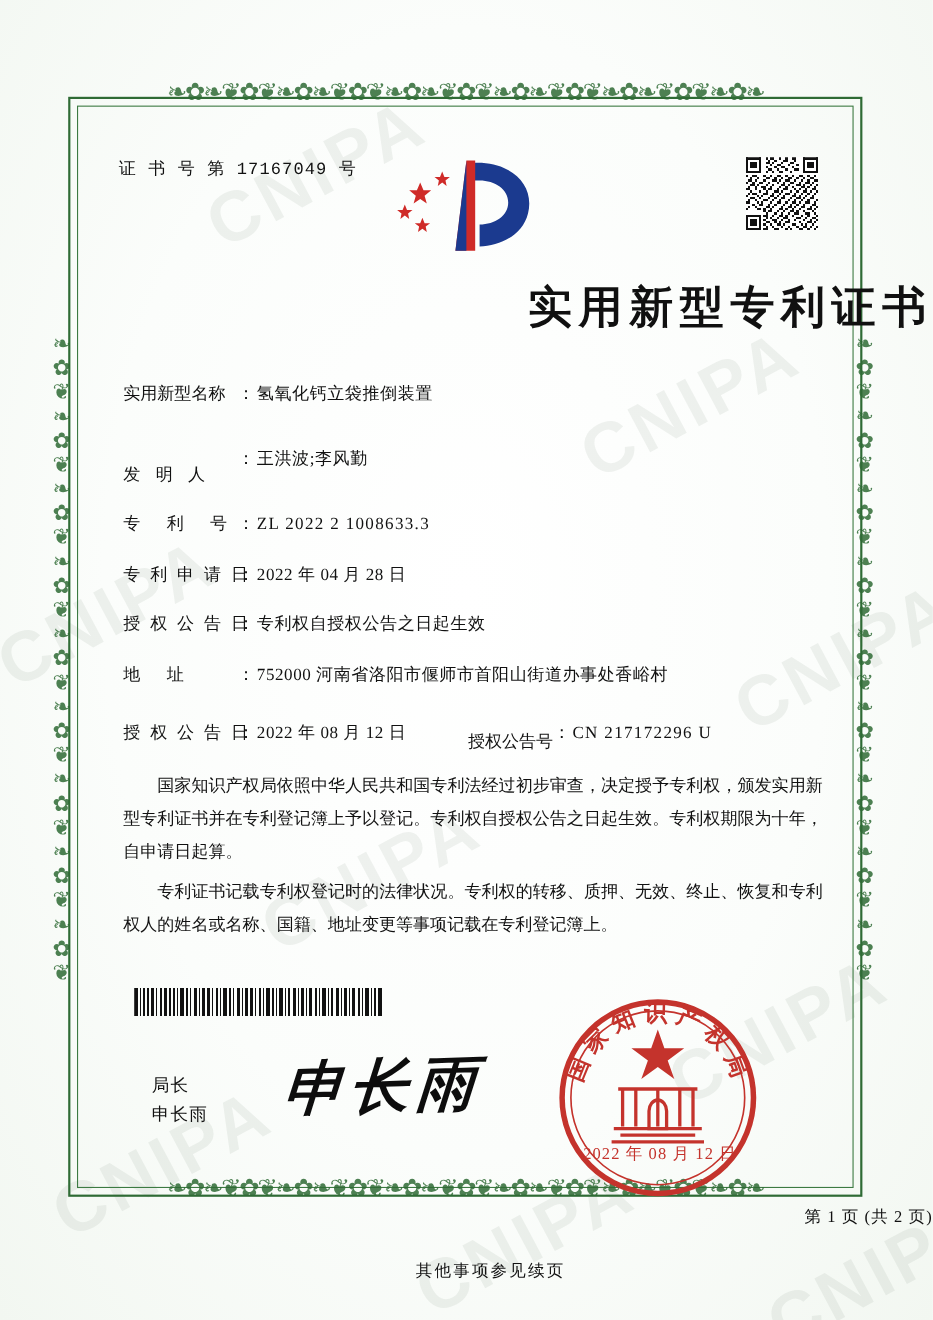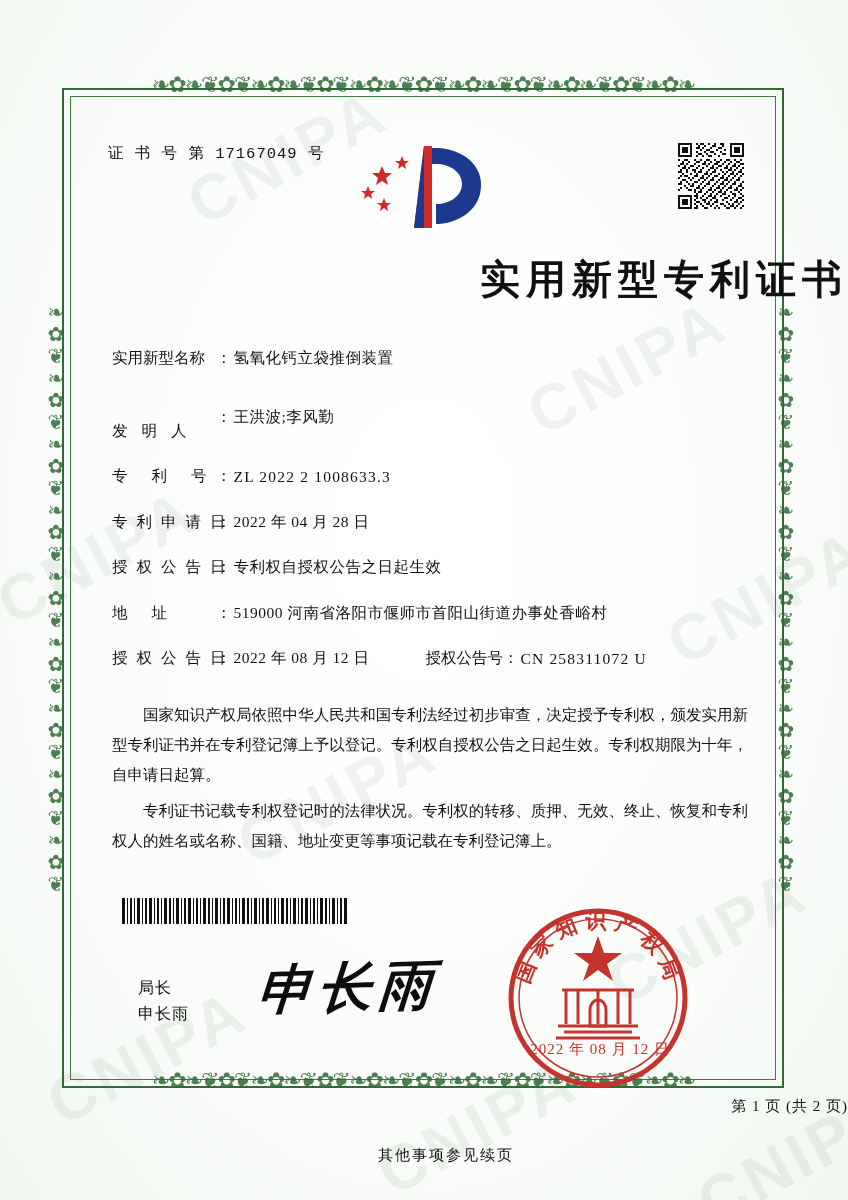--- a/index.html
+++ b/index.html
@@ -156,20 +156,21 @@
   .label.sp3 { letter-spacing: 14px; margin-top: 27px; }
   .label.sp4 { letter-spacing: 24px; }
   .colon { margin-right: 2px; }
   .value {
     letter-spacing: .5px;
   }
   .value.mono-ish { letter-spacing: 1.2px; }
   .second-label {
     margin-left: 56px;
     white-space: nowrap;
+    margin-top: 16px;
   }
 
   
   .paras {
     position: absolute;
     left: 112px;
     top: 700px;
     width: 636px;
     font-size: 15.5px;
     line-height: 30px;
@@ -594,29 +595,29 @@
       <span class="value">2022 年 04 月 28 日</span>
     </div>
     <div class="row">
       <span class="label sp2">授权公告日</span>
       <span class="colon">：</span>
       <span class="value">专利权自授权公告之日起生效</span>
     </div>
     <div class="row">
       <span class="label sp4">地址</span>
       <span class="colon">：</span>
-      <span class="value">519000 河南省洛阳市偃师市首阳山街道办事处香峪村</span>
+      <span class="value">752000 河南省洛阳市偃师市首阳山街道办事处香峪村</span>
     </div>
     <div class="row">
       <span class="label sp2">授权公告日</span>
       <span class="colon">：</span>
       <span class="value">2022 年 08 月 12 日</span>
       <span class="second-label">授权公告号</span>
       <span class="colon">：</span>
-      <span class="value mono-ish">CN 258311072 U</span>
+      <span class="value mono-ish">CN 217172296 U</span>
     </div>
   </div>
 
   <div class="paras">
     <p>国家知识产权局依照中华人民共和国专利法经过初步审查，决定授予专利权，颁发实用新型专利证书并在专利登记簿上予以登记。专利权自授权公告之日起生效。专利权期限为十年，自申请日起算。</p>
     <p>专利证书记载专利权登记时的法律状况。专利权的转移、质押、无效、终止、恢复和专利权人的姓名或名称、国籍、地址变更等事项记载在专利登记簿上。</p>
   </div>
 
   <svg class="barcode" viewBox="0 0 228 26" shape-rendering="crispEdges">
     <g fill="#111111">

